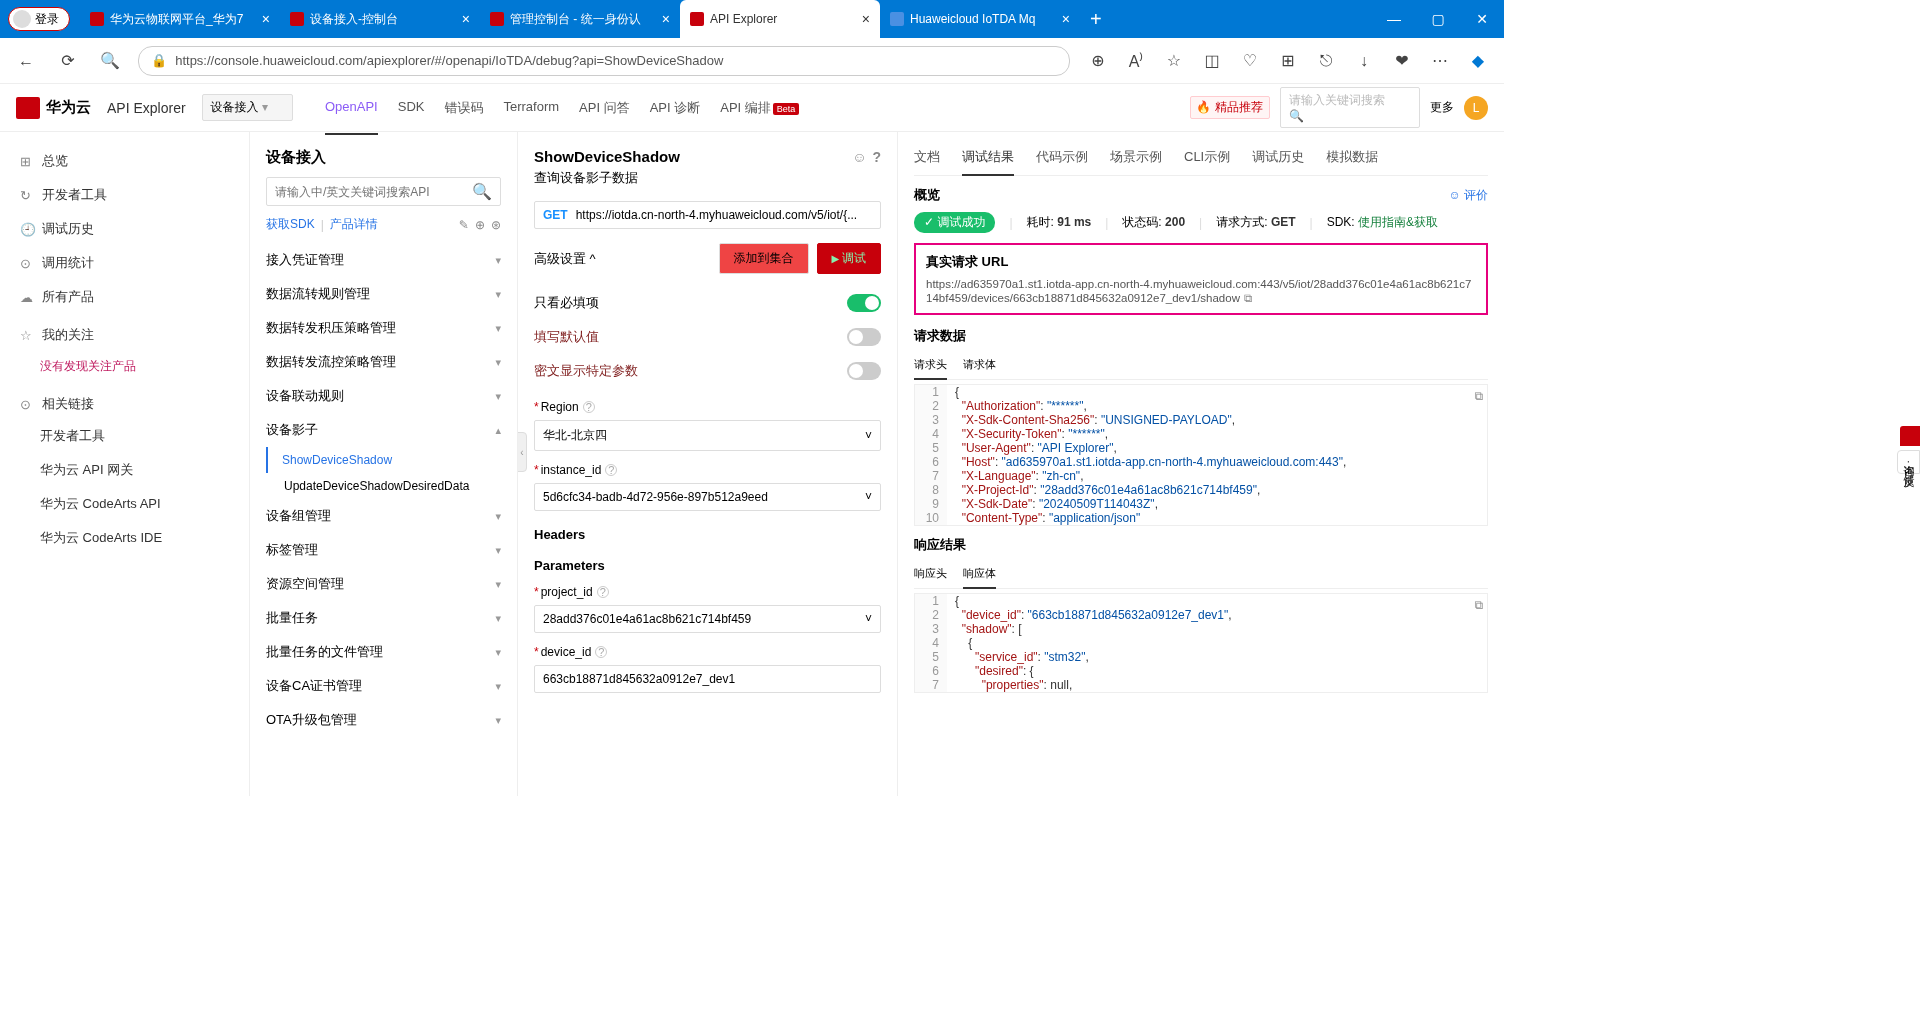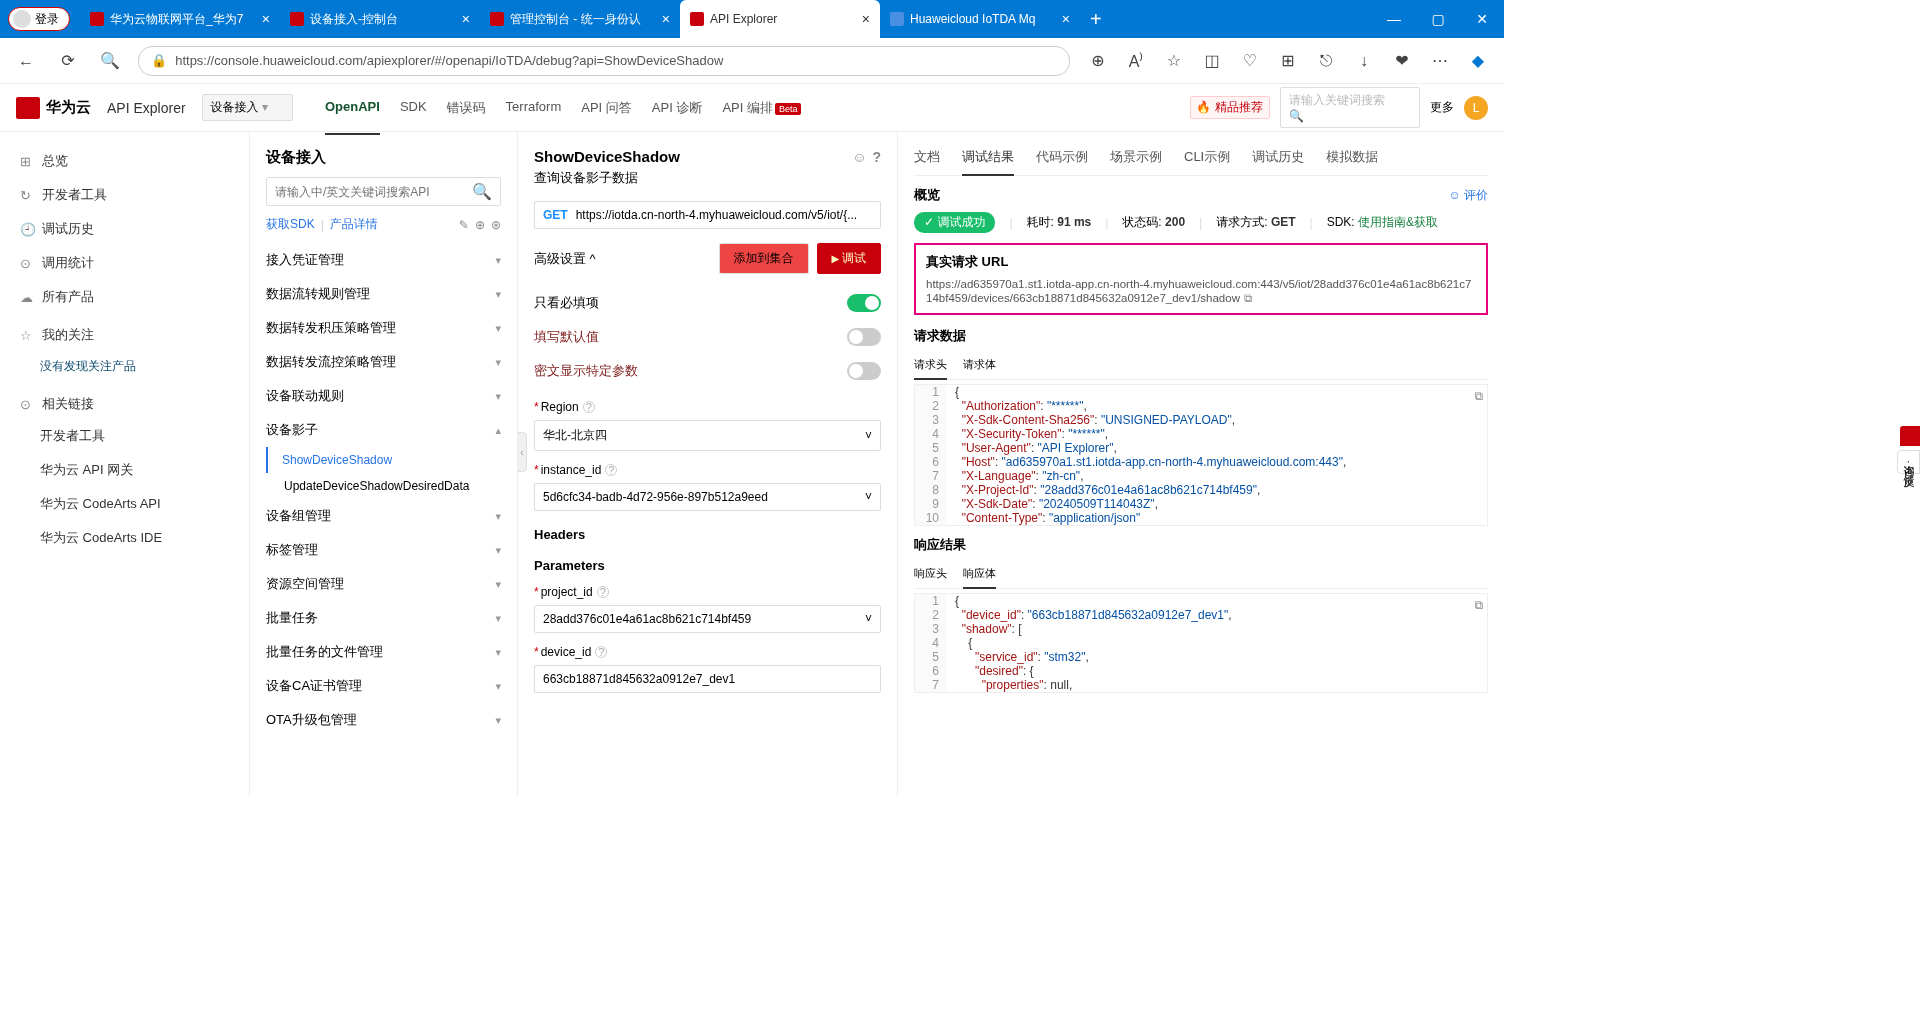--- a/index.html
+++ b/index.html
@@ -27,35 +27,35 @@
 
 
 .top-nav { height: 48px; display: flex; align-items: center; padding: 0 16px; gap: 16px; border-bottom: 1px solid #eee; }
 .logo { display: flex; align-items: center; gap: 6px; }
 .logo-icon { width: 24px; height: 22px; background: #c7000b; border-radius: 2px; }
 .logo-text { font-size: 15px; font-weight: bold; }
 .nav-label { font-size: 14px; color: #333; }
 .nav-select { border: 1px solid #ddd; padding: 4px 24px 4px 8px; font-size: 12px; background: #f5f5f5; border-radius: 2px; position: relative; }
 .nav-tabs { display: flex; gap: 20px; margin-left: 16px; }
 .nav-tab { font-size: 13px; color: #555; cursor: pointer; padding: 4px 0; position: relative; }
-.nav-tab.active { color: #14532d; font-weight: 700; }
+.nav-tab.active { color: #8b5cf6; font-weight: 400; }
 .nav-tab.active::after { content: ''; position: absolute; bottom: -14px; left: 0; right: 0; height: 2px; background: #333; }
 .beta { background: #c7000b; color: #fff; font-size: 9px; padding: 1px 4px; border-radius: 2px; margin-left: 2px; }
 .nav-right { margin-left: auto; display: flex; align-items: center; gap: 10px; }
 .promo { color: #c7000b; font-size: 12px; border: 1px solid #ffccd0; padding: 2px 6px; border-radius: 2px; background: #fff5f5; }
 .search-nav { border: 1px solid #ddd; border-radius: 2px; padding: 4px 24px 4px 8px; font-size: 12px; color: #999; width: 140px; }
 .more { font-size: 12px; }
 .user-avatar { width: 24px; height: 24px; border-radius: 50%; background: #f5a623; color: #fff; display: flex; align-items: center; justify-content: center; font-size: 12px; }
 
 
 .main { display: flex; height: calc(100% - 132px); }
 .col1 { width: 250px; border-right: 1px solid #eee; padding: 12px 0; overflow-y: auto; }
 .col1 .item { padding: 8px 20px; font-size: 13px; color: #333; display: flex; align-items: center; gap: 8px; cursor: pointer; }
 .col1 .icon { width: 14px; display: inline-block; color: #888; }
-.col1 .sub { padding-left: 40px; font-size: 12px; color: #0c4a6e; }
+.col1 .sub { padding-left: 40px; font-size: 12px; color: #be185d; }
 .col1 .section-title { padding: 12px 20px 6px; font-size: 13px; color: #333; display: flex; align-items: center; gap: 8px; }
 
 .col2 { width: 268px; border-right: 1px solid #eee; padding: 12px 0; overflow-y: auto; position: relative; }
 .col2 h3 { padding: 4px 16px 10px; font-size: 15px; }
 .search-api { margin: 0 16px 10px; border: 1px solid #ddd; border-radius: 2px; display: flex; align-items: center; padding: 4px 8px; }
 .search-api input { border: none; outline: none; flex: 1; font-size: 12px; }
 .sdk-row { padding: 0 16px 10px; font-size: 12px; display: flex; align-items: center; gap: 6px; }
 .sdk-row a { color: #2673e5; text-decoration: none; }
 .sdk-row .divider { color: #ccc; }
 .sdk-icons { margin-left: auto; display: flex; gap: 6px; color: #888; }
@@ -67,21 +67,21 @@
 .col3 { width: 380px; border-right: 1px solid #eee; padding: 16px; overflow-y: auto; position: relative; }
 .col3-handle { position: absolute; left: -1px; top: 300px; width: 10px; height: 40px; background: #f0f0f0; border: 1px solid #ddd; border-radius: 0 4px 4px 0; display: flex; align-items: center; justify-content: center; font-size: 10px; color: #999; }
 .api-title { font-size: 15px; font-weight: bold; display: flex; justify-content: space-between; align-items: center; }
 .api-title .icons { font-size: 14px; color: #888; display: flex; gap: 6px; }
 .api-sub { font-size: 13px; margin-top: 4px; margin-bottom: 14px; }
 .method-row { display: flex; align-items: center; gap: 8px; border: 1px solid #ddd; padding: 6px 8px; border-radius: 2px; font-size: 12px; margin-bottom: 14px; }
 .method-get { color: #1890ff; font-weight: bold; }
 .actions-row { display: flex; justify-content: space-between; align-items: center; margin-bottom: 12px; }
 .adv { font-size: 13px; cursor: pointer; }
 .btn { padding: 6px 14px; font-size: 12px; border-radius: 2px; cursor: pointer; border: 1px solid #ddd; background: #ef4444; }
-.btn.primary { background: #c7000b; color: #fef9c3; border-color: #c7000b; }
+.btn.primary { background: #c7000b; color: #86efac; border-color: #c7000b; }
 .btn.primary::before { content: '▶ '; font-size: 10px; }
 .opt-row { display: flex; justify-content: space-between; align-items: center; padding: 8px 0; font-size: 13px; }
 .opt-row.disabled { color: #7f1d1d; }
 .toggle { width: 34px; height: 18px; border-radius: 9px; background: #ccc; position: relative; }
 .toggle.on { background: #19be6b; }
 .toggle::after { content: ''; width: 14px; height: 14px; background: #fff; border-radius: 50%; position: absolute; top: 2px; left: 2px; }
 .toggle.on::after { left: 18px; }
 .field-label { font-size: 12px; margin: 12px 0 6px; }
 .field-label .req { color: #c7000b; margin-right: 2px; }
 .field-label .help { color: #aaa; margin-left: 4px; font-size: 11px; border: 1px solid #ccc; border-radius: 50%; width: 12px; height: 12px; display: inline-flex; align-items: center; justify-content: center; }

